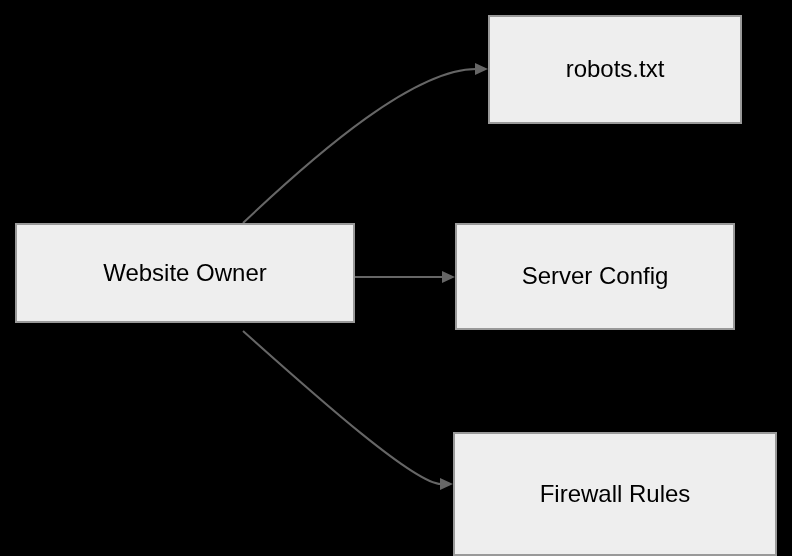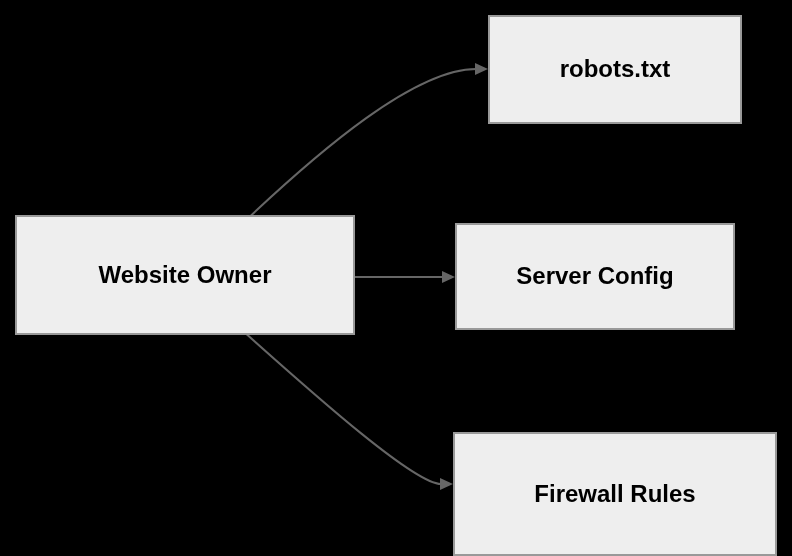--- a/index.html
+++ b/index.html
@@ -33,29 +33,28 @@
     fill: none;
   }
   .arrowhead { fill: var(--arrow); }
   .node {
     position: absolute;
     background: var(--node-fill);
     border: 2px solid var(--node-border);
     display: flex;
     align-items: center;
     justify-content: center;
-    font-weight: bold;
   }
   .node-label {
     color: var(--text);
     font-size: 24px;
     line-height: 1.2;
     white-space: nowrap;
   }
-  .node-owner    { left: 15px;  top: 215px; width: 340px; height: 120px; }
+  .node-owner    { left: 15px;  top: 223px; width: 340px; height: 100px; }
   .node-robots   { left: 488px; top: 15px;  width: 254px; height: 109px; }
   .node-server   { left: 455px; top: 223px; width: 280px; height: 107px; }
   .node-firewall { left: 453px; top: 432px; width: 324px; height: 124px; }
 </style>
 </head>
 <body>
 
 <div class="canvas">
 
   <svg class="edges-layer" viewBox="0 0 792 556" xmlns="http://www.w3.org/2000/svg">

